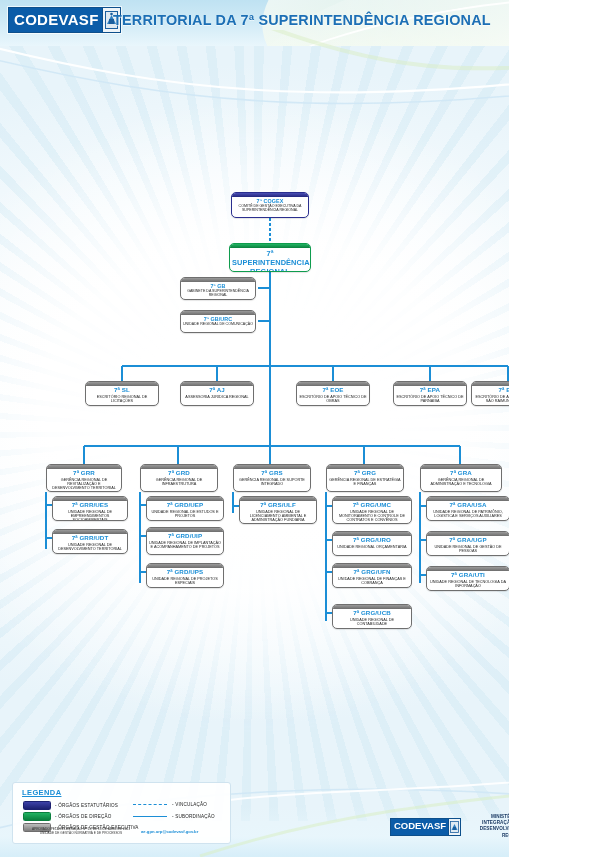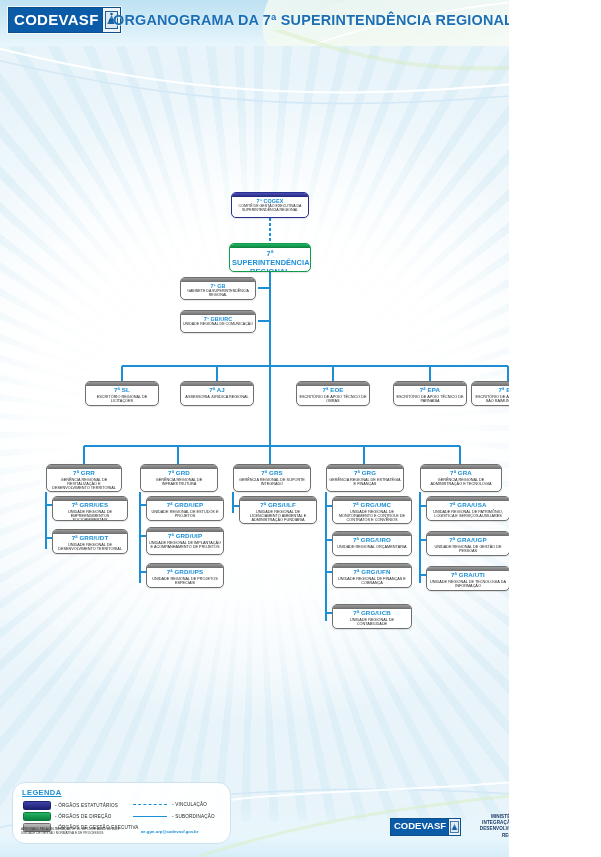--- a/index.html
+++ b/index.html
@@ -135,21 +135,22 @@
   .f8 .desc{font-size:3.8px;}
 
   .supt .cap{font-size:7.4px;color:#1b8ed6;line-height:1.22;}
 
   
   .legend{
     position:absolute;left:12px;top:782px;width:219px;height:62px;
     box-sizing:border-box;
     background:rgba(255,255,255,.92);
     border:1px solid #cfe3ef;
-    border-radius:13px;
+    border-radius:3px;
+    text-align:center;
   }
   .legend-title{
     position:absolute;left:9px;top:5px;
     font-size:7.5px;font-weight:bold;color:#1b8ed6;
     letter-spacing:.4px;
     text-decoration:underline;
   }
   .lg-row{position:absolute;left:10px;display:flex;align-items:center;gap:4px;}
   .sw{width:26px;height:7px;border-radius:1.5px;border:1px solid #6a6a6a;display:block;}
   .sw.blue{background:linear-gradient(180deg,#3d41a8,#1c2070);border-color:#1c2070;}
@@ -214,21 +215,21 @@
       <div class="seal">
         <svg width="13" height="18" viewBox="0 0 13 18">
           <rect x="0.5" y="0.5" width="12" height="17" fill="#dfeaf2" stroke="#1c5f9e" stroke-width="1"></rect>
           <path d="M2 13 L6.5 4 L11 13 Z" fill="#2f7fc0"></path>
           <rect x="4" y="8" width="5" height="5" fill="#1c5f9e"></rect>
           <circle cx="6.5" cy="3" r="1.3" fill="#1c5f9e"></circle>
         </svg>
       </div>
     </div>
 
-    <div class="header-title">ORGANOGRAMA DA 7ª SUPERINTENDÊNCIA REGIONAL</div>
+    <div class="header-title">TERRITORIAL DA 7ª SUPERINTENDÊNCIA REGIONAL</div>
   </div>
 
   <svg class="curve" viewBox="0 0 601 90">
     <path d="M -20 14 C 170 62, 330 80, 620 42" fill="none" stroke="#ffffff" stroke-width="2.2" opacity=".95"></path>
     <path d="M -20 26 C 180 74, 340 90, 620 54" fill="none" stroke="#cfe7f5" stroke-width="1.6" opacity=".9"></path>
     <path d="M 250 -10 C 380 40, 470 50, 620 26" fill="none" stroke="#d9eec4" stroke-width="4" opacity=".5"></path>
   </svg>
 
   <svg class="svglines" viewBox="0 0 601 857">
     <g stroke="#1b8ed6" stroke-width="1.1" fill="none" shape-rendering="crispEdges">

